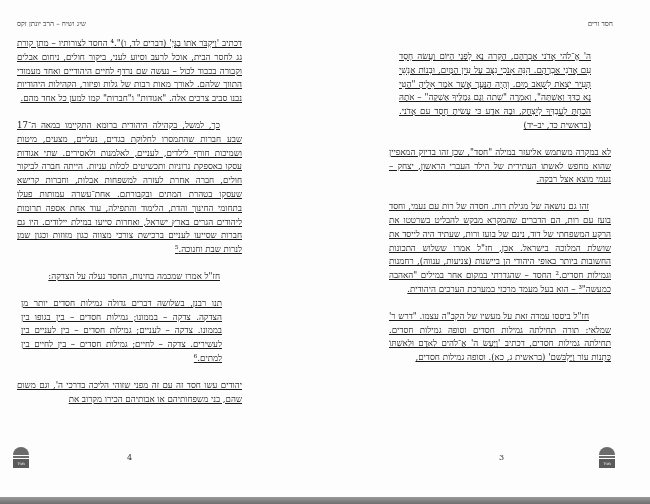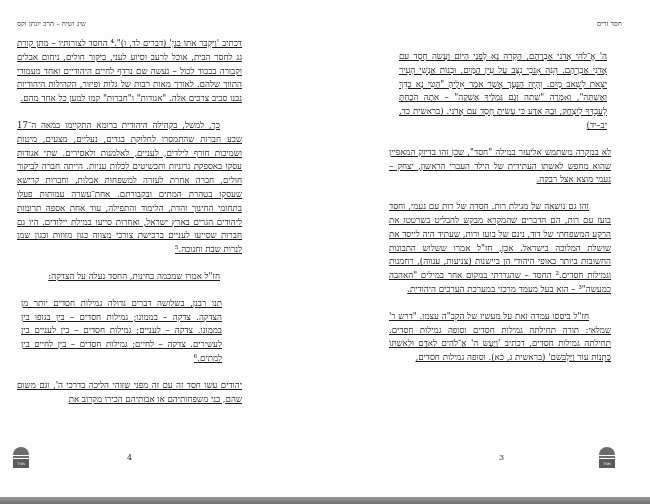--- a/index.html
+++ b/index.html
@@ -24,35 +24,35 @@
   }
   .page-left { left: 0; width: 325px; }
   .page-right { left: 325px; width: 325px; }
 
   .running-head {
     position: absolute; top: 20px;
     font-size: 7px; color: #333;
     white-space: nowrap;
   }
   .page-left .running-head { left: 17px; }
-  .page-right .running-head { right: 28px; }
+  .page-right .running-head { right: 37px; }
 
   .body-col {
     position: absolute; top: 37px;
     font-size: 8.6px; line-height: 13.8px;
     text-align: justify;
   }
   .page-left .body-col { left: 17px; width: 225px; }
   .page-right .body-col { left: 64px; width: 222px; }
 
   p { margin: 0; text-decoration: underline; }
   .indent { text-indent: 22px; }
   .gap { height: 13px; }
   .quote { margin-right: 20px; margin-left: 4px; }
-  .quote-right { margin-right: 4px; margin-left: 10px; }
+  .quote-right { margin-right: 20px; margin-left: 10px; }
 
   .page-number {
     position: absolute; top: 453px;
     font-size: 8px; color: #333;
   }
   .page-left .page-number { left: 127px; }
   .page-right .page-number { left: 174px; }
 
   .logo {
     position: absolute; top: 447px; width: 16px; height: 22px;

